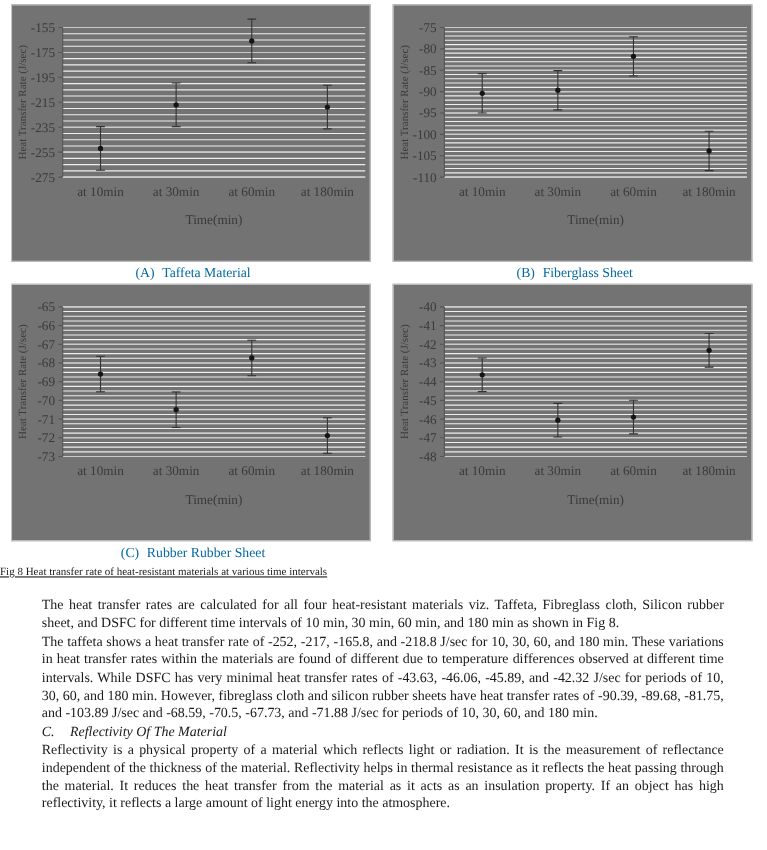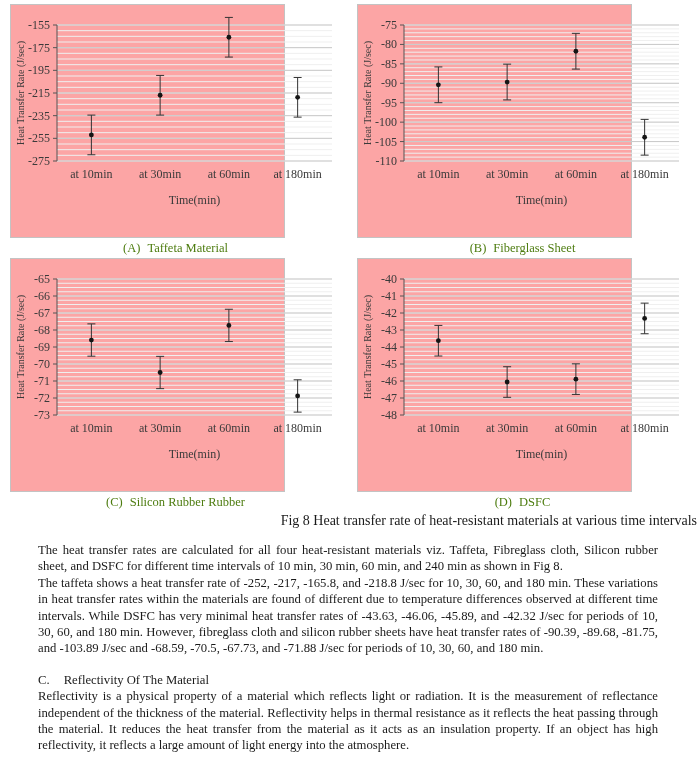--- a/index.html
+++ b/index.html
@@ -5,37 +5,37 @@
   * { box-sizing: border-box; }
   html, body { margin: 0; padding: 0; }
   body {
     width: 697px; height: 773px; background: #ffffff; overflow: hidden;
     font-family: "Liberation Serif", serif; color: #1a1a1a;
   }
   .page { width: 697px; height: 773px; padding-top: 4px; }
   .fig-row { display: flex; gap: 16px; padding: 0 9px 0 10px; }
   .panel { width: 331px; }
   .chart-box {
-    width: 275px; height: 234px; border: 1px solid #c3c3c3; background: #fca5a5;
+    width: 327px; height: 234px; border: 1px solid #c3c3c3; background: #737373;
   }
   .chart-box svg { display: block; }
   .panel-caption {
     height: 20px; line-height: 20px; text-align: center;
-    font-size: 12.5px; color: #4d7c0f; white-space: nowrap;
+    font-size: 12.5px; color: #0369a1; white-space: nowrap;
   }
   .cap-label { margin-right: 7px; }
   .fig-caption {
-    height: 17px; line-height: 17px; text-align: right; font-size: 14px;
+    height: 17px; line-height: 17px; text-align: left; font-size: 10px; text-decoration: underline;
   }
   .body-text {
     margin: 13px 39px 0 38px; width: 620px;
     text-align: justify; font-size: 12.7px; line-height: 16.4px;
   }
   .body-text p { margin: 0; }
-  .section-heading { margin-top: 15px; }
+  .section-heading { font-style: italic; }
   .section-label { margin-right: 14px; }
 </style>
 </head>
 <body>
 
 <div class="page">
 
   <div class="fig-row">
     <div class="panel">
       <div class="chart-box">
@@ -292,21 +292,21 @@
             <text x="217.875" y="173" text-anchor="middle" font-size="12" fill="#3a3a3a" font-family="&quot;Liberation Serif&quot;, serif">at 60min</text>
             <line x1="286.625" y1="120.80999999999987" x2="286.625" y2="153.10999999999996" stroke="#333333" stroke-width="1"></line>
             <line x1="282.625" y1="120.80999999999987" x2="290.625" y2="120.80999999999987" stroke="#333333" stroke-width="1"></line>
             <line x1="282.625" y1="153.10999999999996" x2="290.625" y2="153.10999999999996" stroke="#333333" stroke-width="1"></line>
             <circle cx="286.625" cy="136.95999999999992" r="2.4" fill="#151515"></circle>
             <text x="286.625" y="173" text-anchor="middle" font-size="12" fill="#3a3a3a" font-family="&quot;Liberation Serif&quot;, serif">at 180min</text>
             <text x="183.5" y="199" text-anchor="middle" font-size="12" fill="#3a3a3a" font-family="&quot;Liberation Serif&quot;, serif">Time(min)</text>
           </svg>
       </div>
       <div class="panel-caption">
-        <span class="cap-label">(C)</span><span>Silicon Rubber Rubber</span>
+        <span class="cap-label">(C)</span><span>Rubber Rubber Sheet</span>
       </div>
     </div>
     <div class="panel">
       <div class="chart-box">
         <svg width="329" height="232" viewBox="0 0 329 232">
             <line x1="46" y1="20" x2="321" y2="20" stroke="#efefef" stroke-width="1"></line>
             <line x1="46" y1="24.25" x2="321" y2="24.25" stroke="#efefef" stroke-width="1"></line>
             <line x1="46" y1="28.5" x2="321" y2="28.5" stroke="#efefef" stroke-width="1"></line>
             <line x1="46" y1="32.75" x2="321" y2="32.75" stroke="#efefef" stroke-width="1"></line>
             <line x1="46" y1="37" x2="321" y2="37" stroke="#efefef" stroke-width="1"></line>
@@ -383,30 +383,27 @@
             <circle cx="217.875" cy="120.13000000000001" r="2.4" fill="#151515"></circle>
             <text x="217.875" y="173" text-anchor="middle" font-size="12" fill="#3a3a3a" font-family="&quot;Liberation Serif&quot;, serif">at 60min</text>
             <line x1="286.625" y1="44.14000000000003" x2="286.625" y2="74.73999999999998" stroke="#333333" stroke-width="1"></line>
             <line x1="282.625" y1="44.14000000000003" x2="290.625" y2="44.14000000000003" stroke="#333333" stroke-width="1"></line>
             <line x1="282.625" y1="74.73999999999998" x2="290.625" y2="74.73999999999998" stroke="#333333" stroke-width="1"></line>
             <circle cx="286.625" cy="59.440000000000005" r="2.4" fill="#151515"></circle>
             <text x="286.625" y="173" text-anchor="middle" font-size="12" fill="#3a3a3a" font-family="&quot;Liberation Serif&quot;, serif">at 180min</text>
             <text x="183.5" y="199" text-anchor="middle" font-size="12" fill="#3a3a3a" font-family="&quot;Liberation Serif&quot;, serif">Time(min)</text>
           </svg>
       </div>
-      <div class="panel-caption">
-        <span class="cap-label">(D)</span><span>DSFC</span>
-      </div>
     </div>
   </div>
 
   <div class="fig-caption">Fig 8 Heat transfer rate of heat-resistant materials at various time intervals</div>
 
   <div class="body-text">
-    <p>The heat transfer rates are calculated for all four heat-resistant materials viz. Taffeta, Fibreglass cloth, Silicon rubber sheet, and DSFC for different time intervals of 10 min, 30 min, 60 min, and 240 min as shown in Fig 8.</p>
+    <p>The heat transfer rates are calculated for all four heat-resistant materials viz. Taffeta, Fibreglass cloth, Silicon rubber sheet, and DSFC for different time intervals of 10 min, 30 min, 60 min, and 180 min as shown in Fig 8.</p>
     <p>The taffeta shows a heat transfer rate of -252, -217, -165.8, and -218.8 J/sec for 10, 30, 60, and 180 min. These variations in heat transfer rates within the materials are found of different due to temperature differences observed at different time intervals. While DSFC has very minimal heat transfer rates of -43.63, -46.06, -45.89, and -42.32 J/sec for periods of 10, 30, 60, and 180 min. However, fibreglass cloth and silicon rubber sheets have heat transfer rates of -90.39, -89.68, -81.75, and -103.89 J/sec and -68.59, -70.5, -67.73, and -71.88 J/sec for periods of 10, 30, 60, and 180 min.</p>
     <div class="section-heading">
       <span class="section-label">C.</span><span>Reflectivity Of The Material</span>
     </div>
     <p>Reflectivity is a physical property of a material which reflects light or radiation. It is the measurement of reflectance independent of the thickness of the material. Reflectivity helps in thermal resistance as it reflects the heat passing through the material. It reduces the heat transfer from the material as it acts as an insulation property. If an object has high reflectivity, it reflects a large amount of light energy into the atmosphere.</p>
   </div>
 
 </div>
 
 </body></html>

